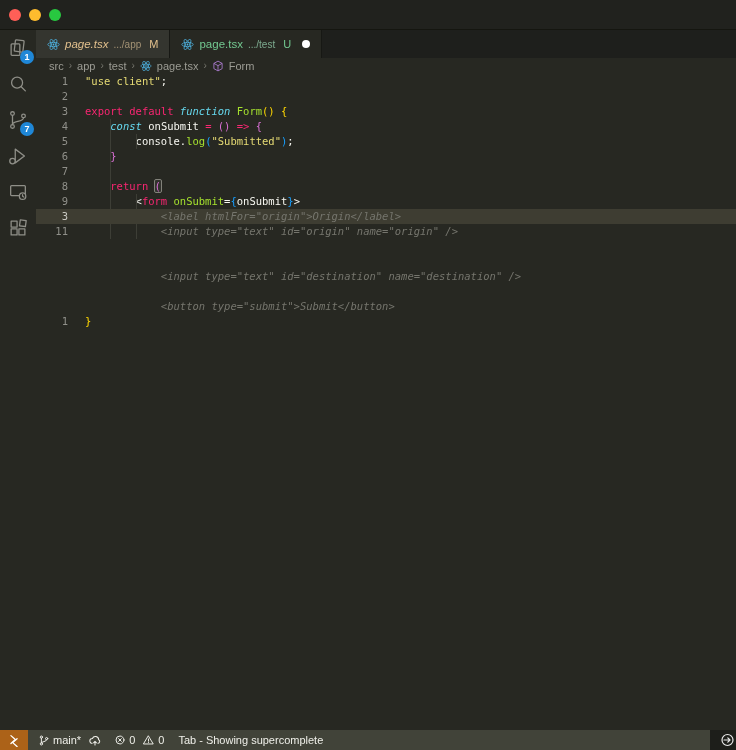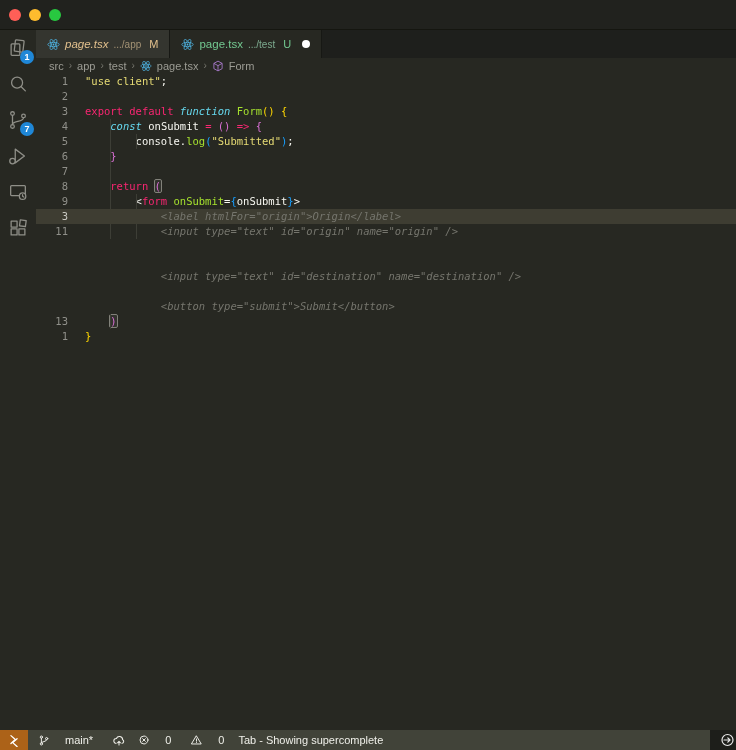--- a/index.html
+++ b/index.html
@@ -39,21 +39,21 @@
   .cl{display:flex;height:15px;line-height:15px;position:relative;font-family:"DejaVu Sans Mono",monospace;font-size:10.5px;}
   .cl.hl{background:#3e3d32;}
   .gut{width:32px;text-align:right;color:#90908a;flex:none;}
   .hl .gut{color:#c9c9c2;}
   .lc{padding-left:17px;white-space:pre;}
   .guide{position:absolute;top:0;bottom:0;width:1px;background:#3d3e36;}
   .box{outline:1px solid #82827a;border-radius:1px;background:rgba(255,255,255,0.05);}
   
   .status{position:absolute;left:0;right:0;bottom:0;height:20px;background:#414339;display:flex;align-items:center;font-size:11px;color:#efefe9;}
   .remotechip{height:20px;width:28px;background:#ac6218;display:flex;align-items:center;justify-content:center;cursor:pointer;}
-  .sitem{display:flex;align-items:center;gap:15px;cursor:pointer;}
+  .sitem{display:flex;align-items:center;gap:3px;cursor:pointer;}
   .status svg{stroke:#efefe9;fill:none;stroke-width:1.3;stroke-linecap:round;stroke-linejoin:round;}
   .corner{position:absolute;right:0;bottom:0;width:26px;height:20px;background:#1d1e1a;display:flex;align-items:center;justify-content:flex-end;padding-right:1px;box-sizing:border-box;}
 </style>
 </head>
 <body>
 
 <div class="titlebar">
   <div class="lights">
     <div class="light" style="background:#ff5f57"></div>
     <div class="light" style="background:#febc2e"></div>
@@ -234,25 +234,20 @@
       </div>
       <div class="cl">
         <span class="gut"></span>
         <span class="lc"></span>
       </div>
       <div class="cl">
         <span class="gut"></span>
         <span class="lc">            <span style="color: rgb(117, 117, 109); font-style: italic;">&lt;button type="submit"&gt;Submit&lt;/button&gt;</span></span>
       </div>
       <div class="cl">
-        <i class="guide" style="left: 74.28px;"></i>
-        <span class="gut">13</span>
-        <span class="lc">    <span class="box" style="color: rgb(218, 112, 214);">)</span></span>
-      </div>
-      <div class="cl">
         <span class="gut">1</span>
         <span class="lc"><span style="color: rgb(255, 215, 0);">}</span></span>
       </div>
     </div>
 </div>
 
 <div class="status">
   <div class="remotechip">
     <svg width="14" height="14" viewBox="0 0 16 16" style="stroke:#fff;stroke-width:1.5">
       <path d="M4.5 3l5 4.5-5 4.5"></path>

